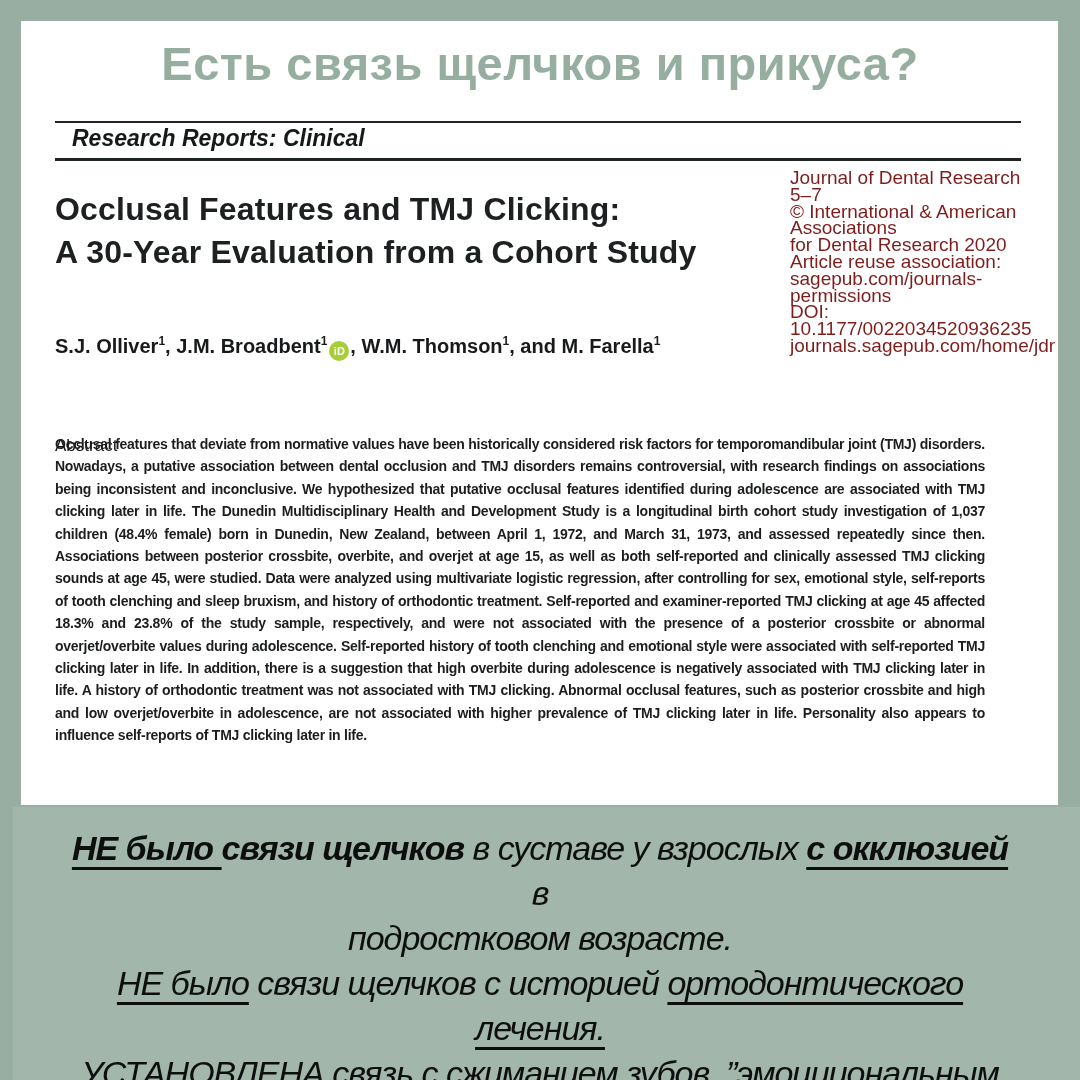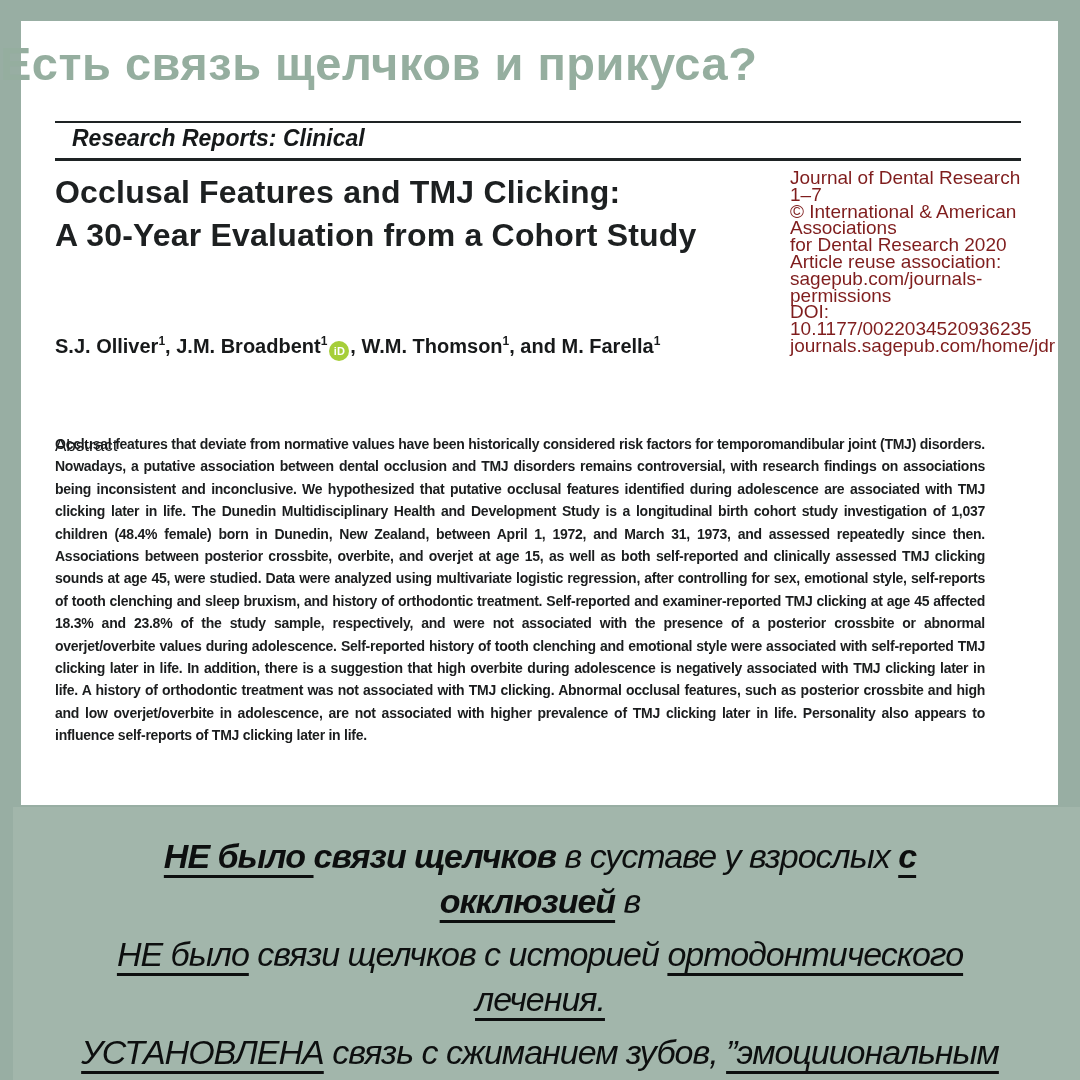--- a/index.html
+++ b/index.html
@@ -1,41 +1,41 @@
 <!DOCTYPE html>
 <html><head>
 <meta charset="utf-8">
 <style>
   html,body{margin:0;padding:0;background:#98aea3;}
   .canvas{position:relative;width:1080px;height:1080px;background:#98aea3;overflow:hidden;
           font-family:"Liberation Sans",sans-serif;}
   .bottom-panel{position:absolute;left:13px;top:807px;width:1067px;height:273px;background:#a2b6ab;}
   .paper{position:absolute;left:21px;top:21px;width:1037px;height:784px;background:#ffffff;}
-  .ru-title{position:absolute;left:0;top:36px;width:1080px;
+  .ru-title{position:absolute;left:0;top:36px;width:1080px;text-align:center;
             font-size:47px;font-weight:700;color:#95ae9f;letter-spacing:.5px;}
   .rule{position:absolute;background:#1e2324;}
   .rule-top{left:55px;top:121px;width:966px;height:2px;}
   .rule-bottom{left:55px;top:158px;width:966px;height:3px;}
   .section-label{position:absolute;left:72px;top:125px;font-size:23px;font-weight:700;
                  font-style:italic;color:#16191a;}
-  .article-title{position:absolute;left:55px;top:171px;font-size:32px;font-weight:700;
+  .article-title{position:absolute;left:55px;top:188px;font-size:32px;font-weight:700;
                  color:#1d2021;line-height:43px;letter-spacing:.2px;}
   .journal-info{position:absolute;left:790px;top:170px;width:270px;font-size:19px;
                 line-height:16.8px;color:#7f1d1d;}
   .authors{position:absolute;left:55px;top:334px;font-size:20px;font-weight:700;color:#17191a;}
   .authors sup{font-size:12px;}
   .orcid{display:inline-block;width:20px;height:20px;border-radius:50%;background:#a6ce39;
          color:#ffffff;font-size:11px;font-weight:700;font-style:normal;text-align:center;
          line-height:20px;margin:0 1px 6px 2px;vertical-align:-2px;}
   .abstract-heading{position:absolute;left:55px;top:436px;font-size:17px;font-weight:400;color:#141617;}
   .abstract-text{position:absolute;left:55px;top:433px;width:930px;font-size:14px;
                  line-height:22.4px;letter-spacing:-.25px;color:#1b1d1e;text-align:justify;font-weight:bold;}
   .annotations{position:absolute;left:70px;top:826px;width:940px;text-align:center;
                font-style:italic;color:#0d0f0f;}
-  .annotations p{margin:8px;font-size:34px;line-height:45px;letter-spacing:-1px;}
+  .annotations p{margin:0;font-size:34px;line-height:45px;letter-spacing:-1px;}
   .annotations .b{font-weight:700;}
   .annotations .u{text-decoration:underline;text-decoration-thickness:3px;text-underline-offset:7px;}
 </style>
 </head>
 <body>
 
 <div class="canvas">
 
   <div class="bottom-panel"></div>
 
@@ -47,33 +47,33 @@
   <div class="section-label">Research Reports: Clinical</div>
   <div class="rule rule-bottom"></div>
 
   <div class="article-title">
     <div>Occlusal Features and TMJ Clicking:</div>
     <div>A 30-Year Evaluation from a Cohort Study</div>
   </div>
 
   <div class="journal-info">
       <div>Journal of Dental Research</div>
-      <div>1–7</div>
+      <div>5–7</div>
       <div>© International &amp; American Associations</div>
       <div>for Dental Research 2020</div>
       <div>Article reuse association:</div>
       <div>sagepub.com/journals-permissions</div>
       <div>DOI: 10.1177/0022034520936235</div>
       <div>journals.sagepub.com/home/jdr</div>
     </div>
 
   <div class="authors"><span>S.J. Olliver</span><sup>1</sup><span>, </span><span>J.M. Broadbent</span><sup>1</sup><span class="orcid">iD</span><span>, </span><span>W.M. Thomson</span><sup>1</sup><span>, and </span><span>M. Farella</span><sup>1</sup></div>
 
   <div class="abstract-heading">Abstract</div>
   <div class="abstract-text">Occlusal features that deviate from normative values have been historically considered risk factors for temporomandibular joint (TMJ) disorders. Nowadays, a putative association between dental occlusion and TMJ disorders remains controversial, with research findings on associations being inconsistent and inconclusive. We hypothesized that putative occlusal features identified during adolescence are associated with TMJ clicking later in life. The Dunedin Multidisciplinary Health and Development Study is a longitudinal birth cohort study investigation of 1,037 children (48.4% female) born in Dunedin, New Zealand, between April 1, 1972, and March 31, 1973, and assessed repeatedly since then. Associations between posterior crossbite, overbite, and overjet at age 15, as well as both self-reported and clinically assessed TMJ clicking sounds at age 45, were studied. Data were analyzed using multivariate logistic regression, after controlling for sex, emotional style, self-reports of tooth clenching and sleep bruxism, and history of orthodontic treatment. Self-reported and examiner-reported TMJ clicking at age 45 affected 18.3% and 23.8% of the study sample, respectively, and were not associated with the presence of a posterior crossbite or abnormal overjet/overbite values during adolescence. Self-reported history of tooth clenching and emotional style were associated with self-reported TMJ clicking later in life. In addition, there is a suggestion that high overbite during adolescence is negatively associated with TMJ clicking later in life. A history of orthodontic treatment was not associated with TMJ clicking. Abnormal occlusal features, such as posterior crossbite and high and low overjet/overbite in adolescence, are not associated with higher prevalence of TMJ clicking later in life. Personality also appears to influence self-reports of TMJ clicking later in life.</div>
 
   <div class="annotations">
-      <p><span class="b u">НЕ было </span><span class="b ">связи щелчков</span><span> в суставе у взрослых </span><span class="b u">с окклюзией</span><span> в</span><br></p>
+      <p><span class="b u">НЕ было </span><span class="b ">связи щелчков</span><span> в суставе у взрослых </span><span class="b u">с окклюзией</span><span> в</span><br><span>подростковом возрасте.</span></p>
       <p><span class="u">НЕ было</span><span> связи щелчков с историей </span><span class="u">ортодонтического лечения.</span></p>
       <p><span class="u">УСТАНОВЛЕНА</span><span> связь с сжиманием зубов, </span><span class="u">”эмоцииональным</span><br></p>
     </div>
 
 </div>
 
 </body></html>

